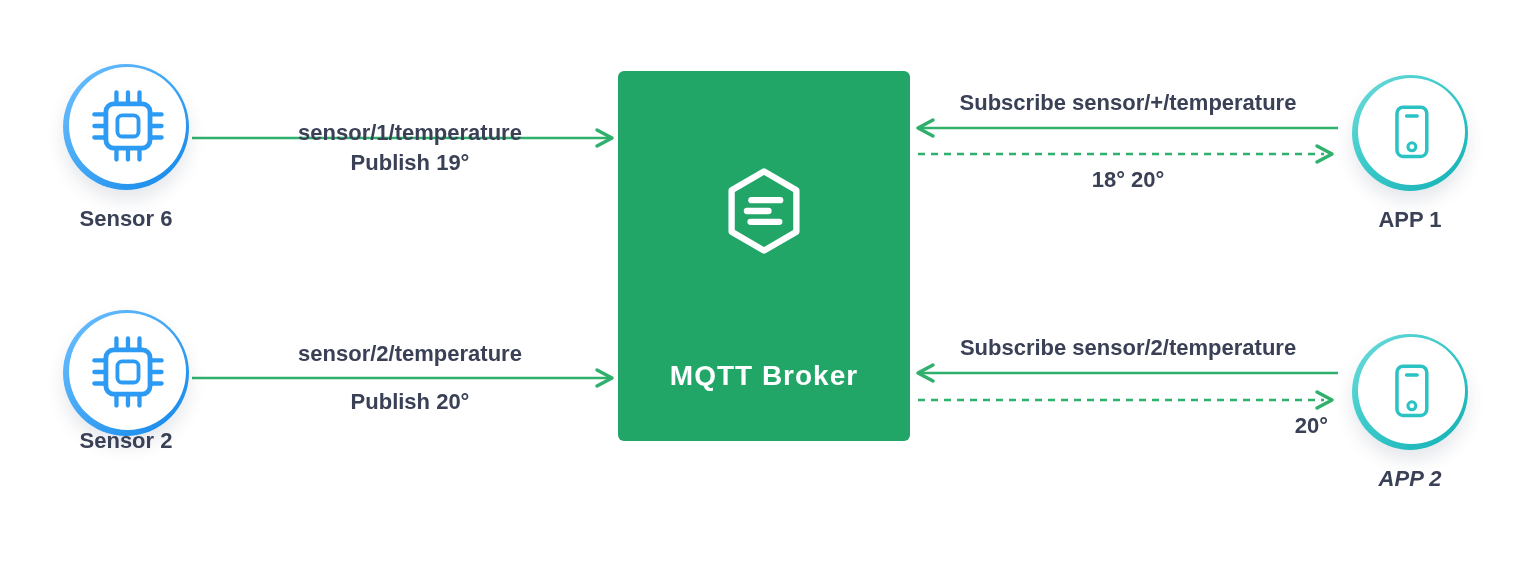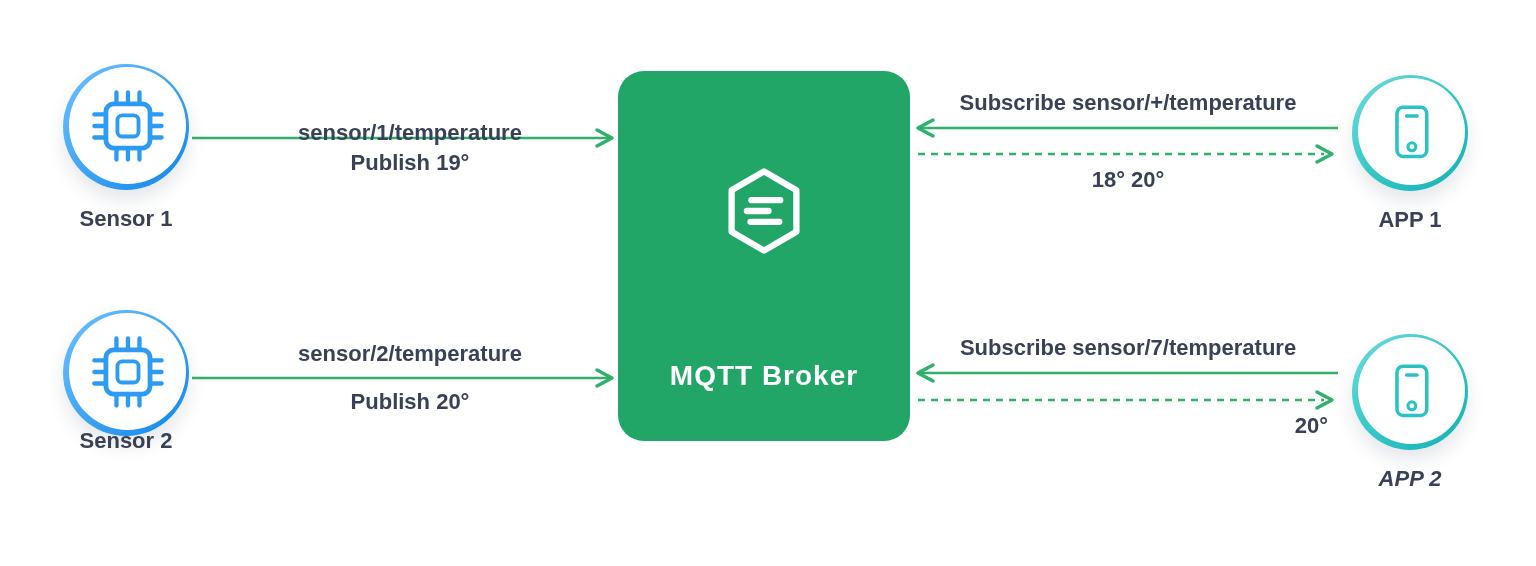--- a/index.html
+++ b/index.html
@@ -12,21 +12,21 @@
   .ring{position:absolute;border-radius:50%;width:100%;height:100%;
         box-shadow:0 10px 18px rgba(40,60,90,0.12);}
   .ring.blue{background:linear-gradient(315deg,#0f86ea 0%,#4aabf6 60%,#6fc0ff 100%);}
   .ring.teal{background:linear-gradient(315deg,#12b0b4 0%,#3fcbcb 60%,#74dcdc 100%);}
   .ring-inner{position:absolute;background:#ffffff;border-radius:50%;
               top:3px;right:3px;bottom:6px;left:6px;display:flex;align-items:center;justify-content:center;}
   .device svg{width:82%;height:82%;display:block;}
   .device-label{position:absolute;text-align:center;font-size:22px;font-weight:600;color:#3A4156;}
   
   .broker{position:absolute;left:618px;top:71px;width:292px;height:370px;
-          background:#21A667;border-radius:26px;}
+          background:#21A667;border-radius:6px;}
   .broker-logo{position:absolute;left:50%;top:95px;transform:translateX(-50%);width:82px;height:90px;}
   .broker-title{position:absolute;left:0;top:289px;width:100%;text-align:center;
                 color:#ffffff;font-size:28px;font-weight:bold;letter-spacing:1px;}
   
   .arrows{position:absolute;left:0;top:0;width:1536px;height:566px;pointer-events:none;}
   
   .flow-label{position:absolute;text-align:center;font-size:22px;font-weight:600;color:#3A4156;white-space:nowrap;}
 </style>
 </head>
 <body>
@@ -99,21 +99,21 @@
                 <line x1="15" y1="62" x2="26" y2="62"></line>
               <line x1="74" y1="38" x2="85" y2="38"></line>
                 <line x1="74" y1="50" x2="85" y2="50"></line>
                 <line x1="74" y1="62" x2="85" y2="62"></line>
             </g>
           </g>
         </svg>
       </div>
     </div>
   </div>
-  <div class="device-label" style="left:36px;top:206px;width:180px;">Sensor 1</div>
+  <div class="device-label" style="left:36px;top:206px;width:180px;">Sensor 6</div>
 
   <div class="device" style="left:63px;top:310px;width:126px;height:126px;">
     <div class="ring blue">
       <div class="ring-inner">
         <svg viewBox="0 0 100 100" xmlns="http://www.w3.org/2000/svg">
           <g stroke="#2D9BF3" fill="none">
             <rect x="27" y="27" width="46" height="46" rx="8" stroke-width="5"></rect>
             <rect x="39" y="39" width="22" height="22" rx="5" stroke-width="4"></rect>
             <g stroke-width="4.5" stroke-linecap="round">
               <line x1="38" y1="15" x2="38" y2="26"></line>
@@ -168,16 +168,16 @@
 
   <div class="flow-label" style="left:230px;top:120px;width:360px;">sensor/1/temperature</div>
   <div class="flow-label" style="left:230px;top:150px;width:360px;">Publish 19°</div>
 
   <div class="flow-label" style="left:230px;top:341px;width:360px;text-align:center;">sensor/2/temperature</div>
   <div class="flow-label" style="left:230px;top:389px;width:360px;">Publish 20°</div>
 
   <div class="flow-label" style="left:928px;top:90px;width:400px;">Subscribe sensor/+/temperature</div>
   <div class="flow-label" style="left:928px;top:167px;width:400px;">18° 20°</div>
 
-  <div class="flow-label" style="left:928px;top:335px;width:400px;">Subscribe sensor/7/temperature</div>
+  <div class="flow-label" style="left:928px;top:335px;width:400px;">Subscribe sensor/2/temperature</div>
   <div class="flow-label" style="left:928px;top:413px;width:400px;text-align:right;">20°</div>
 
 </div>
 
 </body></html>

